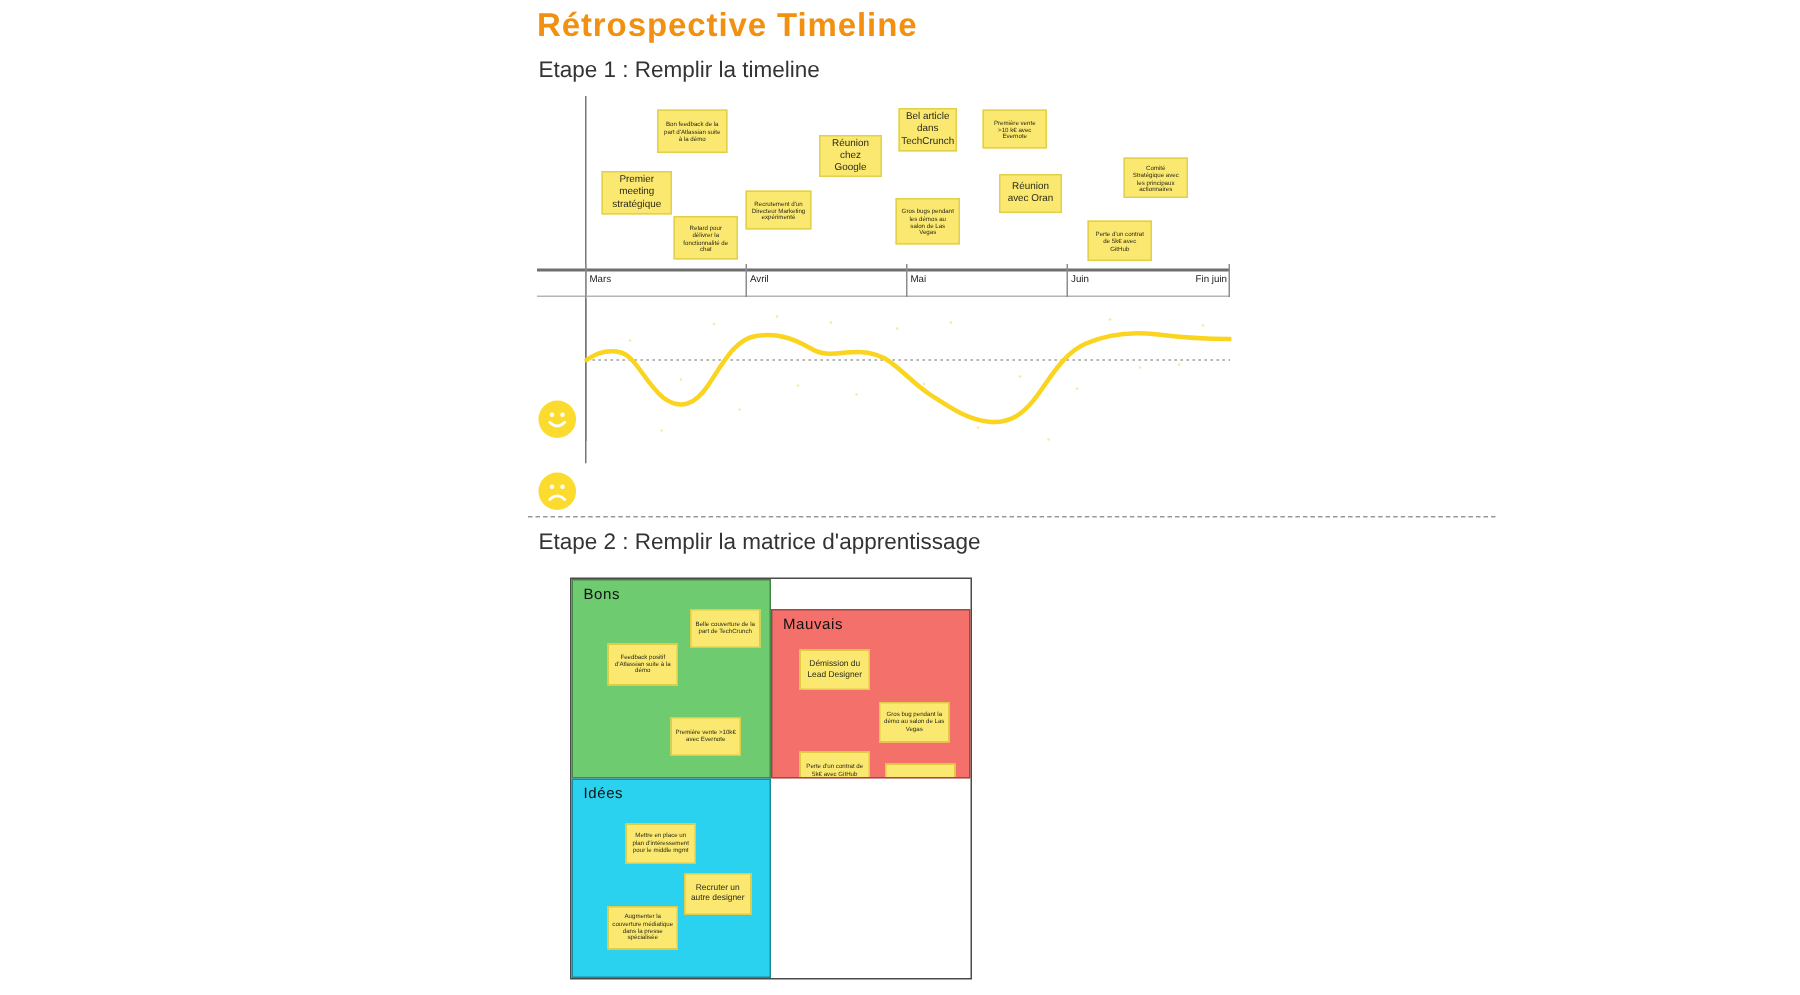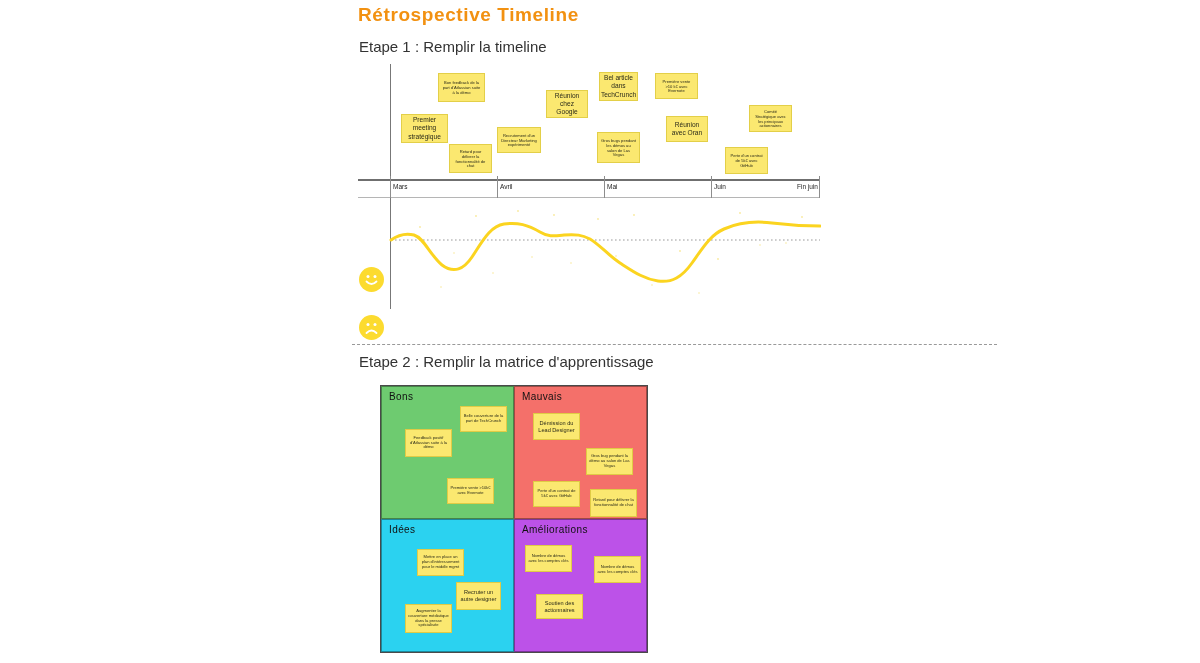--- a/index.html
+++ b/index.html
@@ -14,21 +14,21 @@
     font-family: "Liberation Sans", sans-serif;
     color: #222;
     position: relative;
   }
 
   
   #page-title {
     position: absolute;
     left: 358px;
     top: 4px;
-    font-size: 19px;
+    font-size: 22px;
     font-weight: bold;
     color: #F29111;
     letter-spacing: 0.6px;
   }
 
   
   .step-label {
     position: absolute;
     font-size: 15px;
     color: #333;
@@ -278,34 +278,28 @@
 
 <div id="matrix">
 
   <div class="quadrant" id="quadrant-bons" style="background: rgb(110, 203, 112);">
     <div class="quadrant-title">Bons</div>
     <div class="q-note tiny" style="left:78px; top:19px; width:47px; height:26px;">Belle couverture de la part de TechCrunch</div>
     <div class="q-note tiny" style="left:23px; top:42px; width:47px; height:28px;">Feedback positif d'Atlassian suite à la démo</div>
     <div class="q-note tiny" style="left:65px; top:91px; width:47px; height:26px;">Première vente &gt;10k€ avec Evernote</div>
   </div>
 
-  <div class="quadrant" id="quadrant-mauvais" style="background: rgb(244, 112, 106);">
+  <div class="quadrant" id="quadrant-mauvais" style="background: rgb(244, 112, 106); margin-top: 20px;">
     <div class="quadrant-title">Mauvais</div>
     <div class="q-note med" style="left:18px; top:26px; width:47px; height:27px;">Démission du Lead Designer</div>
     <div class="q-note tiny" style="left:71px; top:61px; width:47px; height:27px;">Gros bug pendant la démo au salon de Las Vegas</div>
     <div class="q-note tiny" style="left:18px; top:94px; width:47px; height:26px;">Perte d'un contrat de 5k€ avec GitHub</div>
     <div class="q-note tiny" style="left:75px; top:102px; width:47px; height:28px;">Retard pour délivrer la fonctionnalité de chat</div>
   </div>
 
   <div class="quadrant" id="quadrant-idees" style="background: rgb(43, 210, 240); padding-left: 48px;">
     <div class="quadrant-title">Idées</div>
     <div class="q-note tiny" style="left:35px; top:29px; width:47px; height:27px;">Mettre en place un plan d'intéressement pour le middle mgmt</div>
     <div class="q-note med" style="left:74px; top:62px; width:45px; height:28px;">Recruter un autre designer</div>
     <div class="q-note tiny" style="left:23px; top:84px; width:47px; height:29px;">Augmenter la couverture médiatique dans la presse spécialisée</div>
   </div>
 
-  <div class="quadrant" id="quadrant-ameliorations" style="background: rgb(188, 82, 232);">
-    <div class="quadrant-title">Améliorations</div>
-    <div class="q-note tiny" style="left:10px; top:25px; width:47px; height:27px;">Nombre de démos avec les comptes clés</div>
-    <div class="q-note tiny" style="left:79px; top:36px; width:47px; height:27px;">Nombre de démos avec les comptes clés</div>
-    <div class="q-note med" style="left:21px; top:74px; width:47px; height:25px;">Soutien des actionnaires</div>
-  </div>
 </div>
 
 </body></html>

